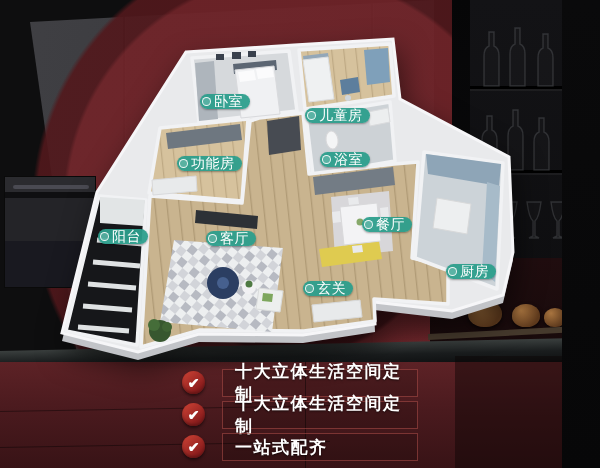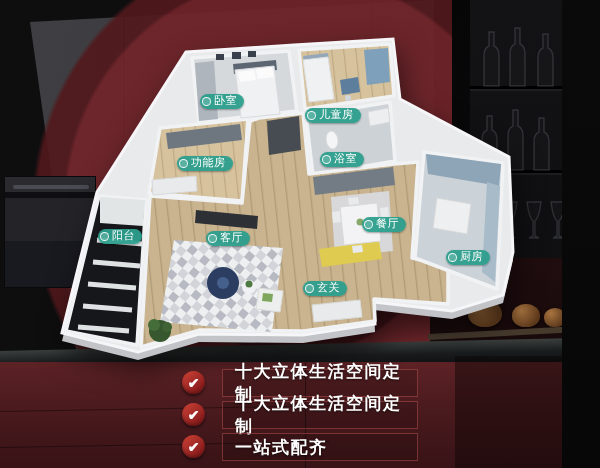--- a/index.html
+++ b/index.html
@@ -48,21 +48,21 @@
   #plan-shadow{left:55px;top:292px;width:410px;height:78px;transform:rotate(-4deg);
                background:radial-gradient(ellipse at 50% 50%,rgba(0,0,0,.55),rgba(0,0,0,0) 68%);}
   #plan-svg{left:0;top:0;filter:drop-shadow(4px 12px 14px rgba(0,0,0,.5));}
 
   
   .pill{position:absolute;display:inline-flex;align-items:center;gap:3px;height:15px;
         padding:0 7px 0 2px;border-radius:8px;background:rgba(44,158,140,.95);
         box-shadow:0 1px 2px rgba(0,0,0,.35);white-space:nowrap;z-index:30;}
   .pill-dot{width:9px;height:9px;border-radius:50%;border:1px solid rgba(255,255,255,.9);
             background:rgba(255,255,255,.18);flex:0 0 auto;}
-  .pill-text{color:#fff;font-size:11px;line-height:15px;letter-spacing:.5px;font-family:Liberation Mono, monospace;}
+  .pill-text{color:#fff;font-size:14px;line-height:15px;letter-spacing:.5px;}
 
   
   .check-row{position:absolute;left:182px;z-index:40;}
   .check-circle{position:absolute;left:0;width:23px;height:23px;border-radius:50%;
     background:linear-gradient(140deg,#cf4436,#8c1d1d 75%);
     box-shadow:0 2px 3px rgba(0,0,0,.5),inset 0 -2px 3px rgba(0,0,0,.3);
     color:#fff;font-size:14px;font-weight:bold;display:flex;align-items:center;justify-content:center;}
   .check-box{position:absolute;left:40px;top:-2px;width:196px;height:28px;
     border:1px solid rgba(190,85,80,.5);background:rgba(25,8,8,.22);
     display:flex;align-items:center;padding-left:12px;}
@@ -247,21 +247,21 @@
     <span class="pill-text">阳台</span>
     </div>
   <div class="pill" style="left:206px;top:231px">
     <span class="pill-dot"></span>
     <span class="pill-text">客厅</span>
     </div>
   <div class="pill" style="left:362px;top:217px">
     <span class="pill-dot"></span>
     <span class="pill-text">餐厅</span>
     </div>
-  <div class="pill" style="left:446px;top:250px">
+  <div class="pill" style="left:446px;top:264px">
     <span class="pill-dot"></span>
     <span class="pill-text">厨房</span>
     </div>
   <div class="pill" style="left:303px;top:281px">
     <span class="pill-dot"></span>
     <span class="pill-text">玄关</span>
     </div>
 
   <div class="check-row" style="top:371px">
     <div class="check-circle">

